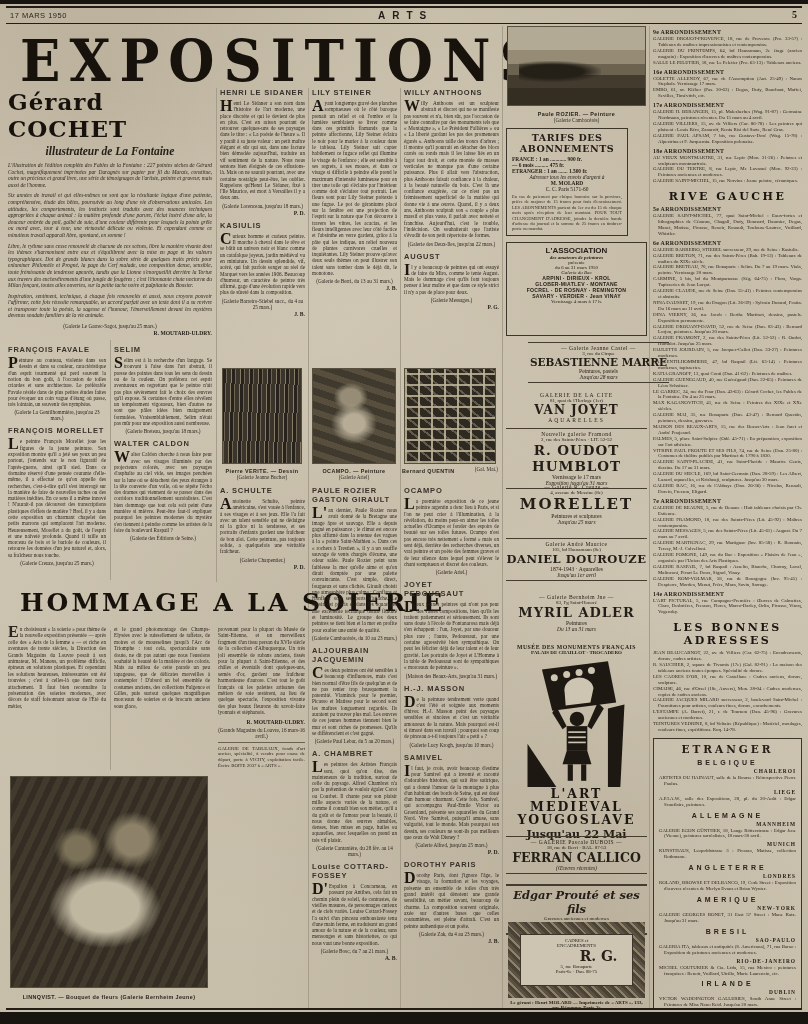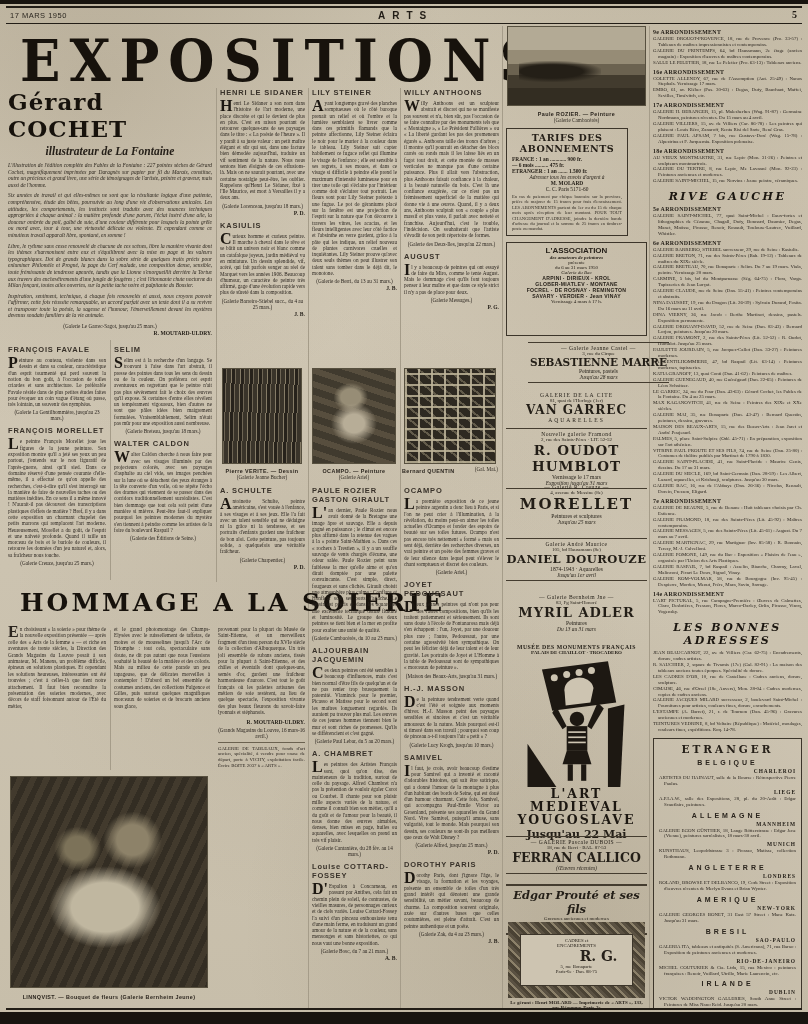--- a/index.html
+++ b/index.html
@@ -79,21 +79,21 @@
   .yg-name{font-family:"DejaVu Serif",serif;font-weight:900;font-size:12.5px;letter-spacing:2px;text-align:center;
     color:#1c1711;white-space:pre-line;line-height:13px;}
   .rg-frame{background:
      repeating-linear-gradient(45deg,#4a4234 0 3px,#8b8069 3px 5px,#5a5142 5px 8px);
      padding:12px;box-sizing:border-box;}
   .rg-inner{background:#cdc4b1;border:1px solid #3c352a;height:100%;box-sizing:border-box;text-align:center;}
   
   .listings{font-family:"Liberation Serif",serif;}
   .li-item{font:4.9px/5.9px "Liberation Serif",serif;text-align:justify;color:#2c2620;padding-left:5px;text-indent:-5px;}
   .li-head{font:bold 5.9px "Liberation Serif",serif;letter-spacing:.3px;margin:3px 0 1px;color:#221d16;}
-  .li-big{font-family:"DejaVu Serif",serif;font-weight:900;font-size:11px;letter-spacing:2.5px;text-align:center;margin:6px 0 3px;color:#1b1610;font-style:italic;}
+  .li-big{font-family:"DejaVu Serif",serif;font-weight:900;font-size:11px;letter-spacing:2.5px;text-align:center;margin:6px 0 3px;color:#1b1610;}
   .li-country{font:600 7px "Liberation Sans",sans-serif;letter-spacing:3px;text-align:center;margin:4px 0 1px;color:#2a241d;}
   .li-city{font-weight:bold;font-size:5.4px;letter-spacing:1px;text-align:right;margin:2px 0 1px;color:#221d16;font-family:"Liberation Serif",serif;}
   .etr-box{border:1px solid #3c352a;padding:3px 5px 4px;margin-top:5px;background:rgba(210,201,184,.35);}
   .etr-title{font-family:"DejaVu Serif",serif;font-weight:900;font-size:10.5px;letter-spacing:3px;text-align:center;margin:1px 0 1px;}
   .dark-strip{position:absolute;background:#18140f;}
   .soi-b{font:5.2px/6.4px "Liberation Serif",serif;text-align:justify;color:#2c2620;}
   .soi-b.dc::first-letter{float:left;font-size:16px;line-height:12px;font-weight:bold;padding-right:1px;}
   .classified{font:4.9px/5.8px "Liberation Serif",serif;text-align:justify;border-top:1px solid #6b6250;padding-top:3px;margin-top:3px;color:#2e2822;}
 </style>
 </head>
@@ -282,21 +282,21 @@
     <div class="ad-head">— Galerie Jeanne Castel —</div>
     <div class="ad-addr">3, rue du Cirque</div>
     <div class="ad-name-lg" style="font-size:10.5px;">SEBASTIENNE MARRE</div>
     <div class="ad-sub">Peintures, pastels</div>
     <div class="ad-date">Jusqu'au 28 mars</div>
   </div>
 
   <div class="abs ad" style="left:506px;top:390px;width:141px;">
     <div class="ad-head" style="letter-spacing:1px;">GALERIE DE LA CITE</div>
     <div class="ad-addr">81, quai de l'Horloge (1er)</div>
-    <div class="ad-name-lg" style="font-size:12px;letter-spacing:1px;">VAN GARREC</div>
+    <div class="ad-name-lg" style="font-size:12px;letter-spacing:1px;">VAN JOYET</div>
     <div class="ad-sub" style="letter-spacing:2px;">AQUARELLES</div>
   </div>
 
   <div class="abs ad ad-rules" style="left:506px;top:428px;width:141px;">
     <div class="ad-head">Nouvelle galerie Framond</div>
     <div class="ad-addr">2, rue des Saints-Pères · LIT. 52-52</div>
     <div class="ad-name-lg" style="font-size:13.5px;letter-spacing:1px;">R. OUDOT HUMBLOT</div>
     <div class="ad-sub">Vernissage le 17 mars</div>
     <div class="ad-date">Exposition jusqu'au 31 mars</div>
   </div>

